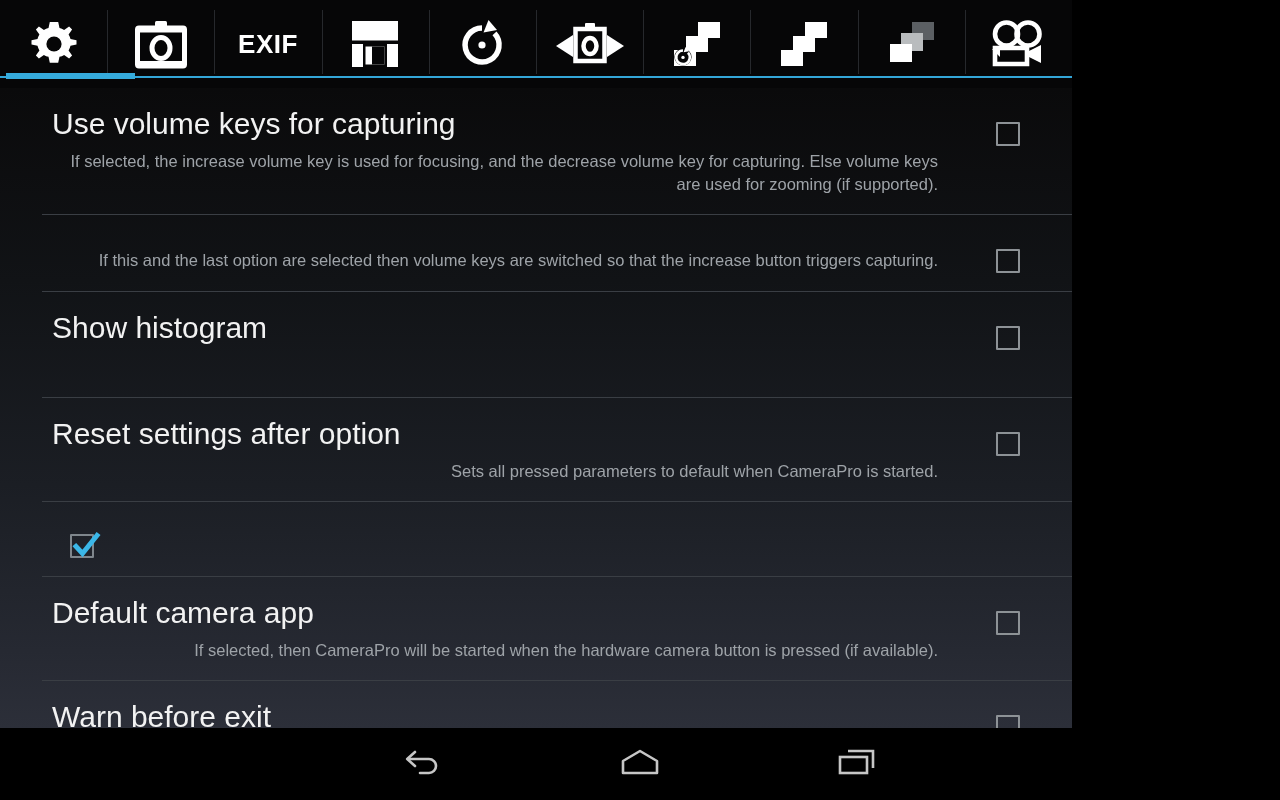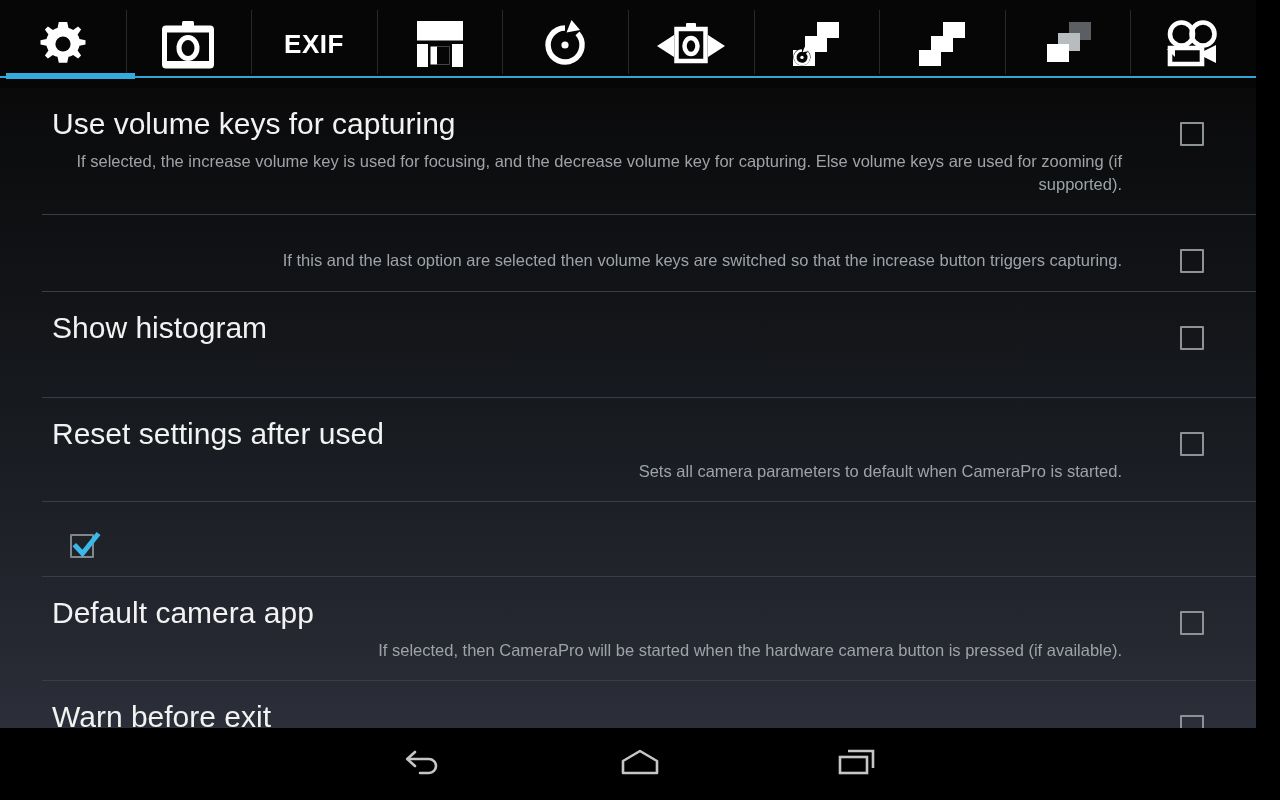--- a/index.html
+++ b/index.html
@@ -9,21 +9,21 @@
     width: 1280px;
     height: 800px;
     overflow: hidden;
     background: #000;
     font-family: "Liberation Sans", sans-serif;
     -webkit-font-smoothing: antialiased;
   }
 
   .screen {
     position: relative;
-    width: 1256px;
+    width: 1072px;
     height: 800px;
     background: #7f1d1d;
     display: flex;
     flex-direction: column;
     border-radius: 31px;
   }
 
   
   .tabbar {
     position: relative;
@@ -381,22 +381,22 @@
           <div class="title">Show histogram</div>
         </div>
         <div class="cbwrap">
           <span class="checkbox"></span>
         </div>
       </div>
       <div class="divider"></div>
 
       <div class="row r4">
         <div class="texts">
-          <div class="title">Reset settings after used</div>
-          <div class="summary">Sets all camera parameters to default when CameraPro is started.</div>
+          <div class="title">Reset settings after option</div>
+          <div class="summary">Sets all pressed parameters to default when CameraPro is started.</div>
         </div>
         <div class="cbwrap">
           <span class="checkbox"></span>
         </div>
       </div>
       <div class="divider"></div>
 
       <div class="row r5">
         <div class="cbwrap">
           <span class="checkbox checked">

